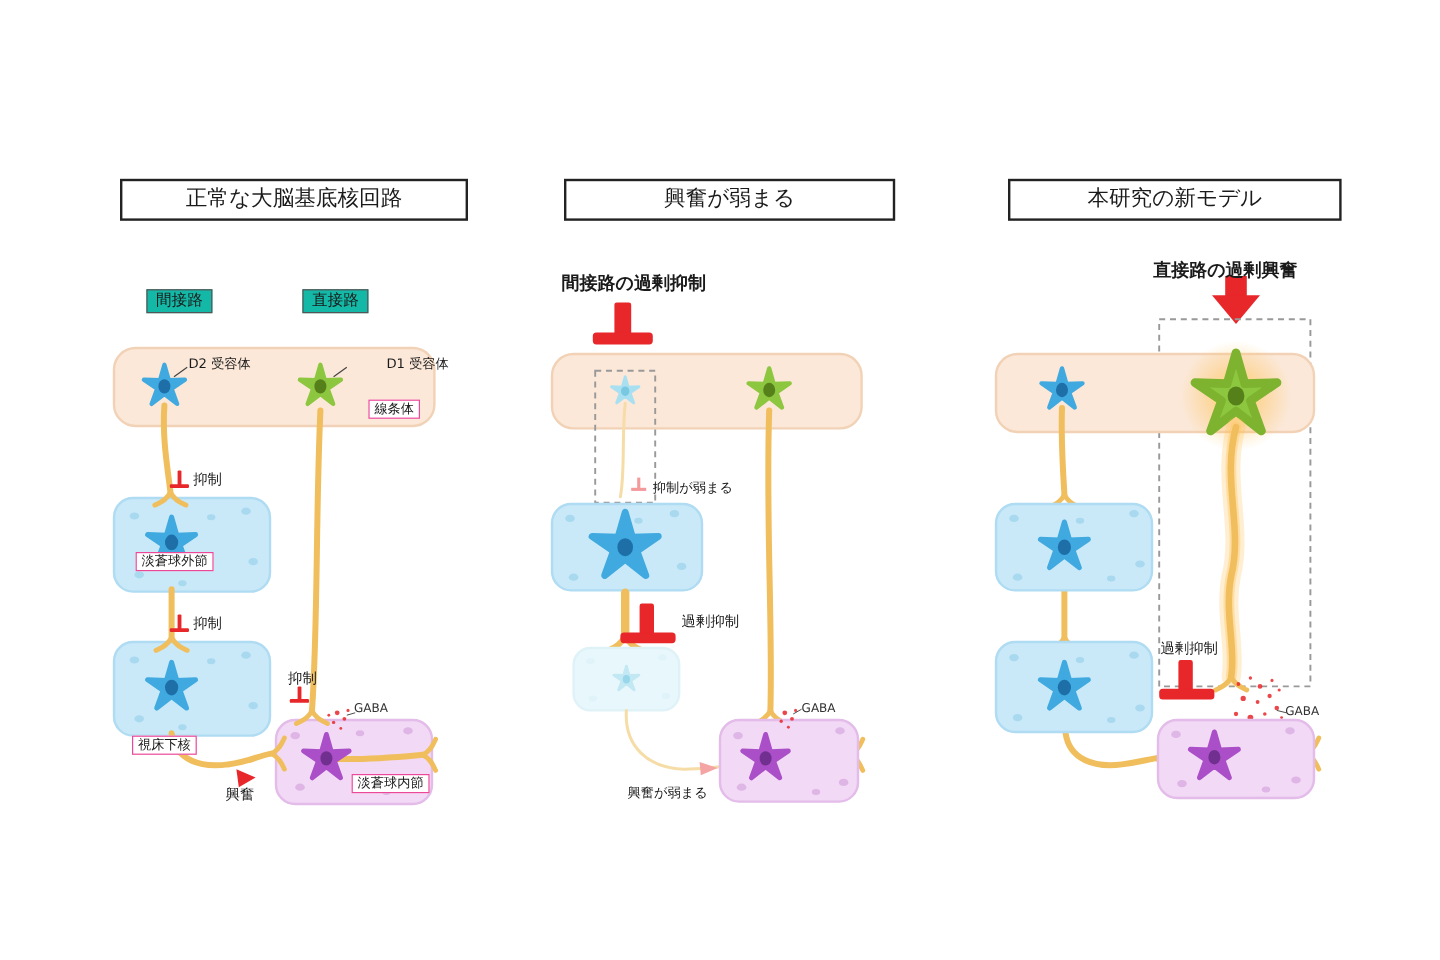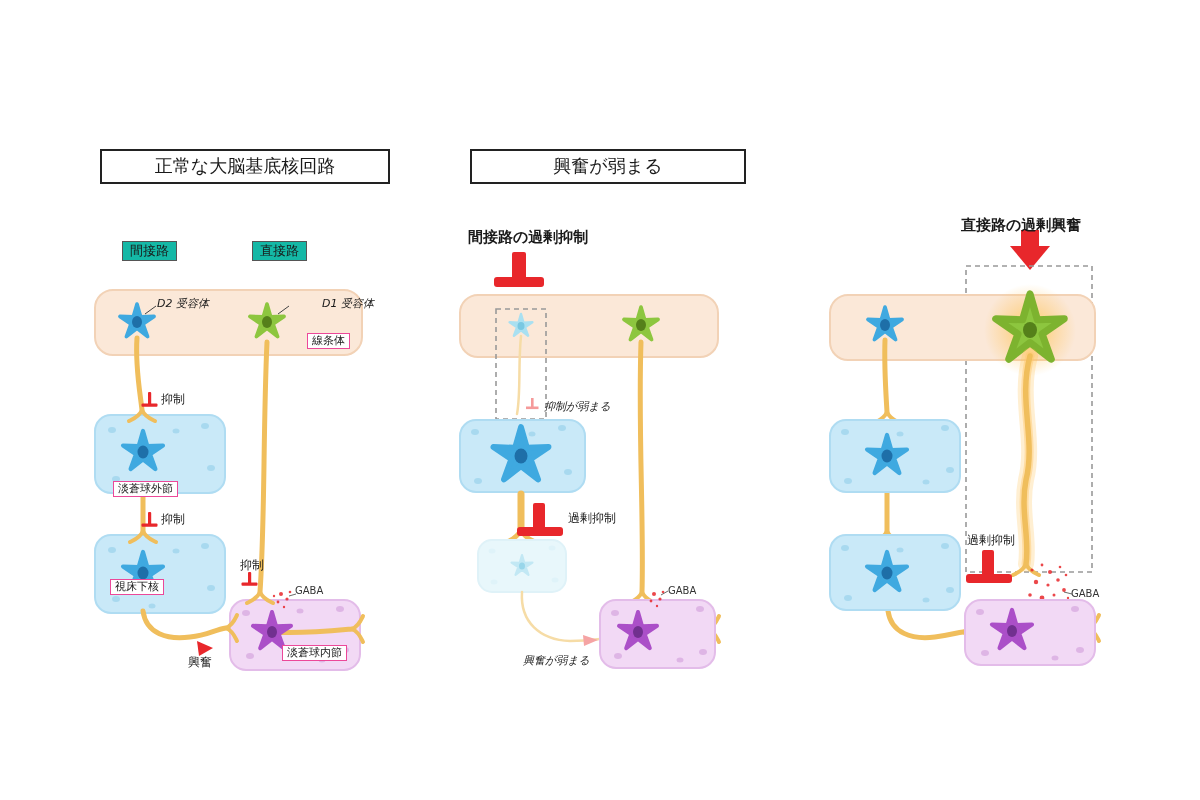--- a/index.html
+++ b/index.html
@@ -5,21 +5,21 @@
   html,body{margin:0;padding:0;background:#fff;}
   .canvas{position:relative;width:1200px;height:800px;background:#ffffff;overflow:hidden;
           font-family:"DejaVu Sans","Liberation Sans",sans-serif;}
   .canvas > svg{position:absolute;left:0;top:0;}
   .lbl{position:absolute;color:#1a1a1a;white-space:nowrap;line-height:1.25;}
   .title-box{border:2px solid #222;background:#fff;font-size:18px;font-weight:400;
              text-align:center;padding:4px 12px;}
   .tag{border:1px solid #555;background:#14b8a6;font-size:13px;padding:1px 7px;}
   .rtag{border:1px solid #ec4899;background:#fff;font-size:11px;padding:0 4px;}
   .ann{font-size:12px;}
-  .ann-s{font-size:11px;font-style:italic;}
+  .ann-s{font-size:11px;}
   .ann-xs{font-size:10px;color:#333;}
   .ann-big{font-size:15px;font-weight:600;}
 </style>
 </head>
 <body>
 
 <div class="canvas">
 
 <svg width="1200" height="800" viewBox="0 0 1200 800">
   <defs>
@@ -342,32 +342,33 @@
   </g>
 </svg>
 
 <div class="lbl title-box" style="left:100px;top:149px;width:262px;">正常な大脳基底核回路</div>
 <div class="lbl tag" style="left:122px;top:241px;">間接路</div>
 <div class="lbl tag" style="left:252px;top:241px;">直接路</div>
 <div class="lbl ann-s" style="left:157px;top:297px;">D2 受容体</div>
 <div class="lbl ann-s" style="left:290px;top:297px;margin-left:32px;">D1 受容体</div>
 <div class="lbl rtag" style="left:307px;top:333px;">線条体</div>
 <div class="lbl ann" style="left:161px;top:392px;">抑制</div>
-<div class="lbl rtag" style="left:113px;top:481px;">淡蒼球外節</div>
+<div class="lbl rtag" style="left:113px;top:460px;">淡蒼球外節</div>
 <div class="lbl ann" style="left:161px;top:512px;">抑制</div>
-<div class="lbl rtag" style="left:110px;top:579px;">視床下核</div>
+<div class="lbl rtag" style="left:110px;top:613px;">視床下核</div>
 <div class="lbl ann" style="left:240px;top:558px;">抑制</div>
 <div class="lbl ann-xs" style="left:295px;top:585px;">GABA</div>
-<div class="lbl rtag" style="left:282px;top:645px;">淡蒼球内節</div>
+<div class="lbl rtag" style="left:293px;top:645px;">淡蒼球内節</div>
 <div class="lbl ann" style="left:188px;top:655px;">興奮</div>
 
 <div class="lbl title-box" style="left:470px;top:149px;width:248px;">興奮が弱まる</div>
 <div class="lbl ann-big" style="left:468px;top:228px;font-family:Liberation Serif, serif;">間接路の過剰抑制</div>
 <div class="lbl ann-s" style="left:544px;top:400px;">抑制が弱まる</div>
 <div class="lbl ann" style="left:568px;top:511px;">過剰抑制</div>
 <div class="lbl ann-s" style="left:523px;top:654px;">興奮が弱まる</div>
 <div class="lbl ann-xs" style="left:668px;top:585px;">GABA</div>
 
+<div class="lbl title-box" style="left:840px;top:149px;width:250px;">本研究の新モデル</div>
 <div class="lbl ann-big" style="left:961px;top:216px;">直接路の過剰興奮</div>
 <div class="lbl ann" style="left:967px;top:533px;">過剰抑制</div>
 <div class="lbl ann-xs" style="left:1071px;top:588px;">GABA</div>
 
 </div>
 
 </body></html>

